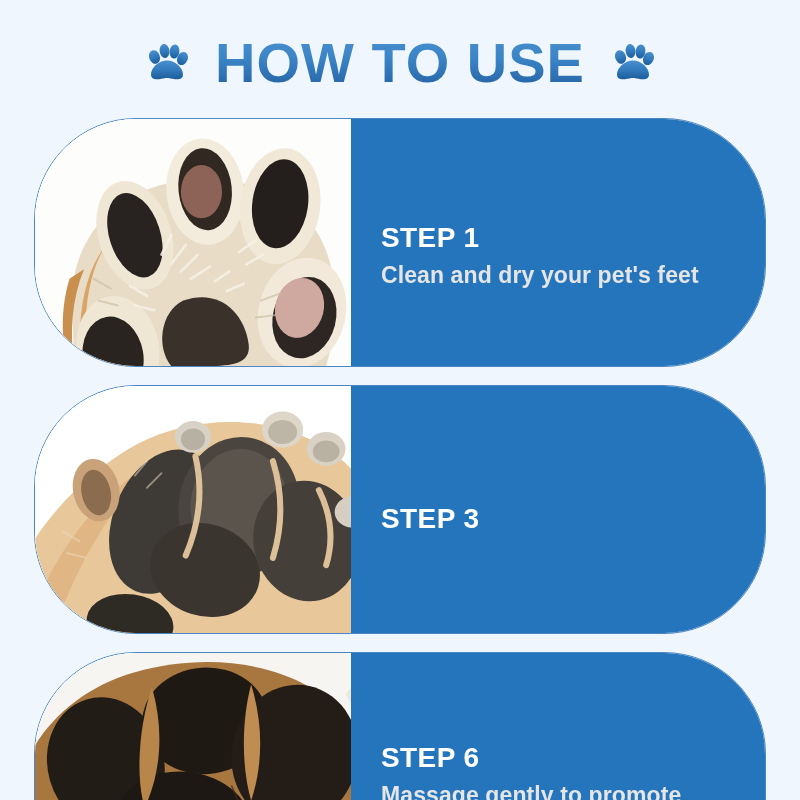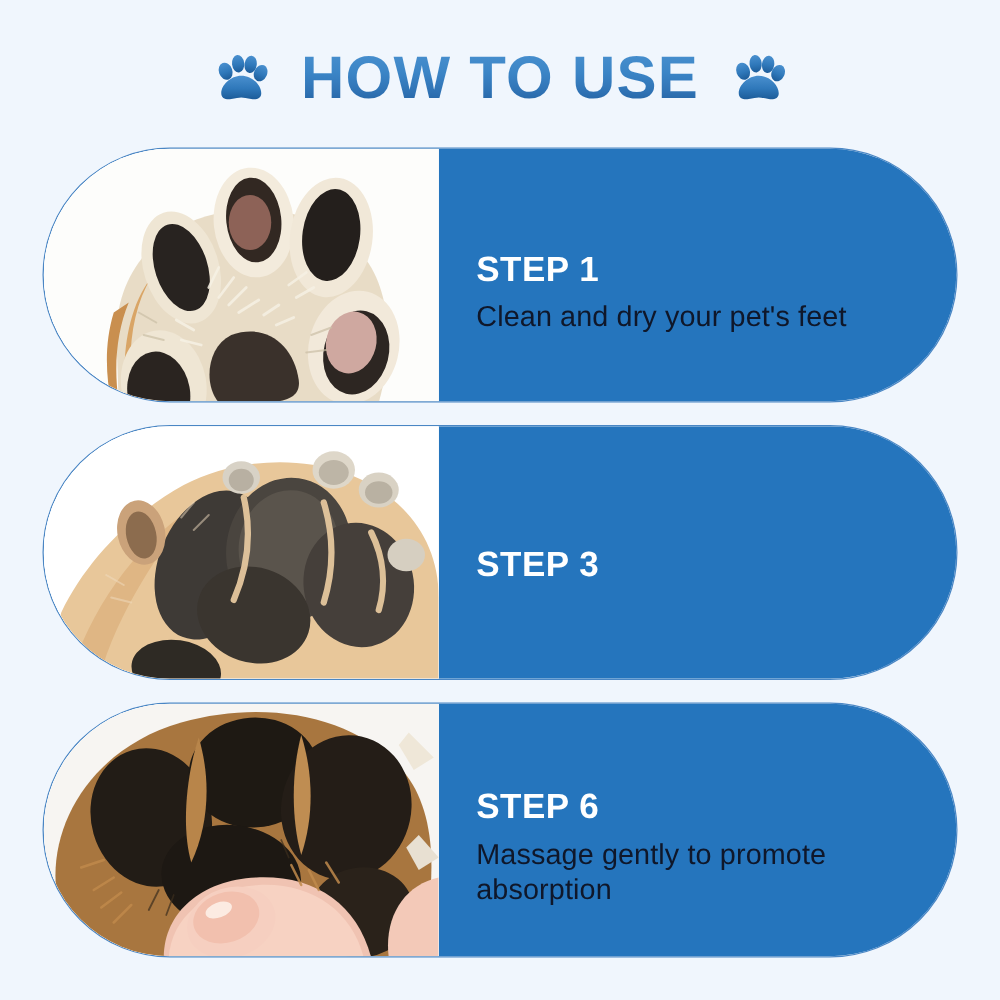--- a/index.html
+++ b/index.html
@@ -22,21 +22,21 @@
     display: flex;
     align-items: center;
     justify-content: center;
     gap: 26px;
     padding-top: 8px;
   }
 
   .paw-icon { width: 44px; height: 44px; display: block; flex: none; }
 
   .title {
-    font-size: 48px;
+    font-size: 56px;
     font-weight: bold;
     letter-spacing: 1px;
     line-height: 1;
     background: linear-gradient(180deg, #4a90cf 0%, #3b85c6 40%, #2f72b4 72%, #1f5d9b 100%);
     -webkit-background-clip: text;
     background-clip: text;
     color: transparent;
     -webkit-text-fill-color: transparent;
     white-space: nowrap;
   }
@@ -45,21 +45,21 @@
   .cards {
     padding: 0 34px;
     display: flex;
     flex-direction: column;
     gap: 18px;
   }
 
   .card {
     position: relative;
     display: flex;
-    height: 204px;
+    height: 249px;
     border-radius: 102px;
     overflow: hidden;
     border: 1px solid #4a86c4;
     background: #ffffff;
   }
 
   .card-photo {
     width: 316px;
     flex: none;
     position: relative;
@@ -79,23 +79,23 @@
   .step-label {
     color: #ffffff;
     font-size: 28px;
     font-weight: bold;
     letter-spacing: 0.4px;
     line-height: 1.18;
     margin-bottom: 7px;
   }
 
   .step-desc {
-    color: #0f172a;
+    color: #e5e5e5;
     font-size: 23px;
-    font-weight: 400;
+    font-weight: 700;
     line-height: 1.24;
     letter-spacing: 0.1px;
   }
 
   
   .photo-svg { display: block; width: 100%; height: 100%; }
 </style>
 </head>
 <body>
 

